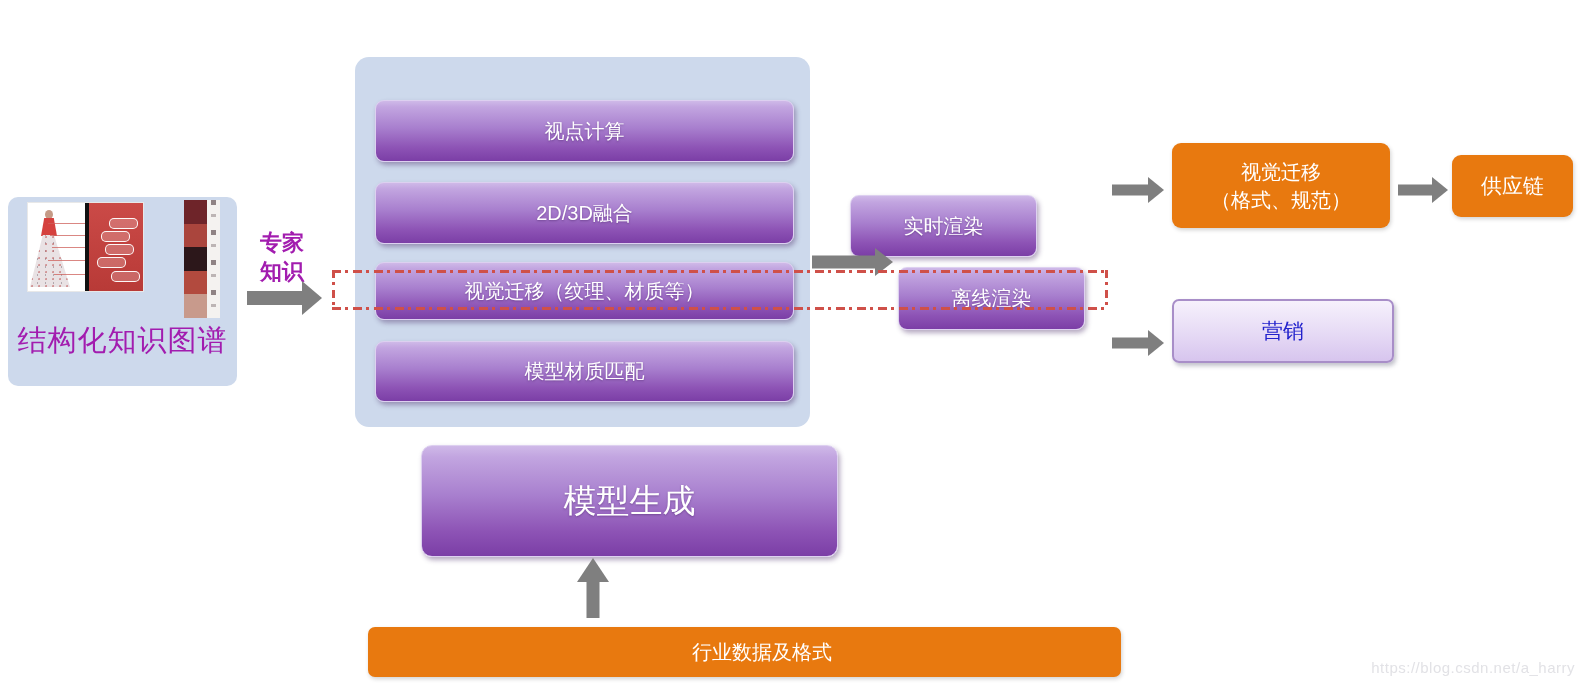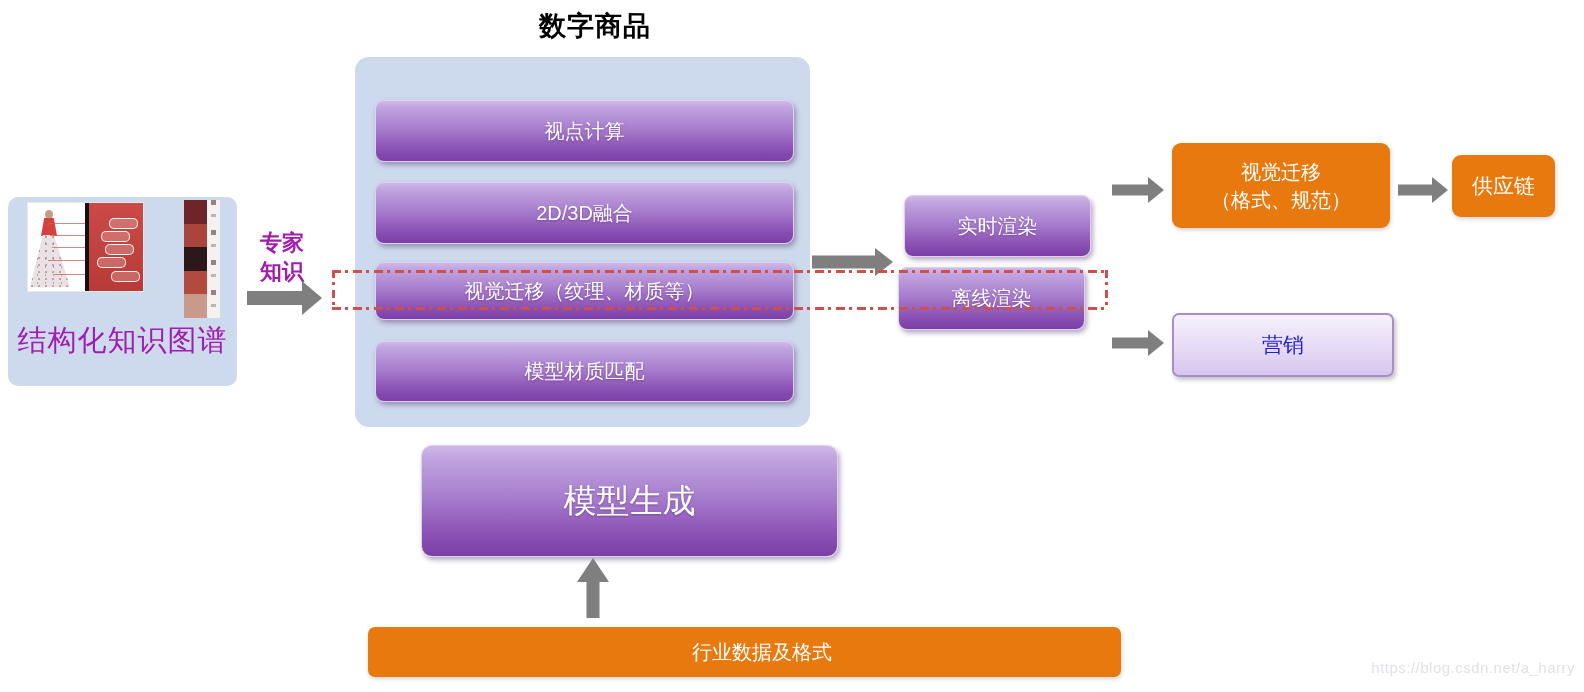--- a/index.html
+++ b/index.html
@@ -62,36 +62,36 @@
     background:linear-gradient(180deg,#cfb9e8 0%,#c2a5e0 10%,#a87fce 45%,#8d53b5 78%,#7b3ea6 100%);
     box-shadow:2px 3px 5px rgba(70,40,100,.40);
     text-shadow:0 1px 2px rgba(80,40,110,.5);
     font-size:20px;z-index:2;
   }
   .stack0{left:375px;top:100px;width:417px;height:60px;}
   .stack1{left:375px;top:182px;width:417px;height:60px;}
   .stack2{left:375px;top:262px;width:417px;height:56px;}
   .stack3{left:375px;top:341px;width:417px;height:59px;}
   .modelgen{left:377px;top:445px;width:415px;height:110px;font-size:33px;border-radius:11px;margin-left:44px;}
-  .rt{left:904px;top:195px;width:185px;height:60px;}
+  .rt{left:850px;top:195px;width:185px;height:60px;}
   .off{left:898px;top:267px;width:185px;height:61px;}
 
   
   .obox{
     display:flex;align-items:center;justify-content:center;flex-direction:column;
     background:#e8790f;color:#fff;border-radius:9px;
     box-shadow:1px 2px 4px rgba(0,0,0,.18);z-index:2;
   }
   .industry{left:1172px;top:143px;width:218px;height:85px;font-size:20px;line-height:28px;}
-  .supply{left:1452px;top:155px;width:103px;height:62px;font-size:21px;}
+  .supply{left:1452px;top:155px;width:121px;height:62px;font-size:21px;}
   .databar{left:368px;top:627px;width:718px;height:50px;font-size:20px;border-radius:7px;padding-left:35px;}
 
   
   .mkt{
-    left:1172px;top:313px;width:218px;height:60px;
+    left:1172px;top:299px;width:218px;height:60px;
     display:flex;align-items:center;justify-content:center;
     background:linear-gradient(180deg,#f6f1fc 0%,#e6daf5 55%,#d7c5ee 100%);
     border:2px solid #a88ec8;border-radius:7px;
     box-shadow:2px 3px 4px rgba(120,120,140,.45);
     font-size:21px;color:#2222cc;z-index:2;font-family:Liberation Serif, serif;
   }
 
   
   .arrow-r{z-index:3;}
   .arrow-r .shaft{position:absolute;left:0;top:50%;transform:translateY(-50%);background:#7f7f7f;}
@@ -115,21 +115,20 @@
     background:repeating-linear-gradient(90deg,#cf5049 0 9px,transparent 9px 13px,#cf5049 13px 16px,transparent 16px 21px);}
   .dashed .dv{position:absolute;top:0;bottom:0;width:3px;
     background:repeating-linear-gradient(180deg,#cf5049 0 8px,transparent 8px 12px,#cf5049 12px 15px,transparent 15px 20px);}
   .dashed .t{top:0;} .dashed .b{bottom:0;} .dashed .l{left:0;} .dashed .r{right:0;}
 </style>
 </head>
 <body>
 
 <div id="canvas">
 
-  <div class="abs title">数字商品</div>
 
   <div class="abs kcard"></div>
   <div class="abs photo">
     <div class="model-head"></div>
     <div class="model-top"></div>
     <div class="model-skirt"></div>
     <div class="cline" style="left:20px;top:20px;width:52px;"></div>
     <div class="cline" style="left:22px;top:32px;width:44px;"></div>
     <div class="cline" style="left:24px;top:44px;width:48px;"></div>
     <div class="cline" style="left:20px;top:57px;width:42px;"></div>

